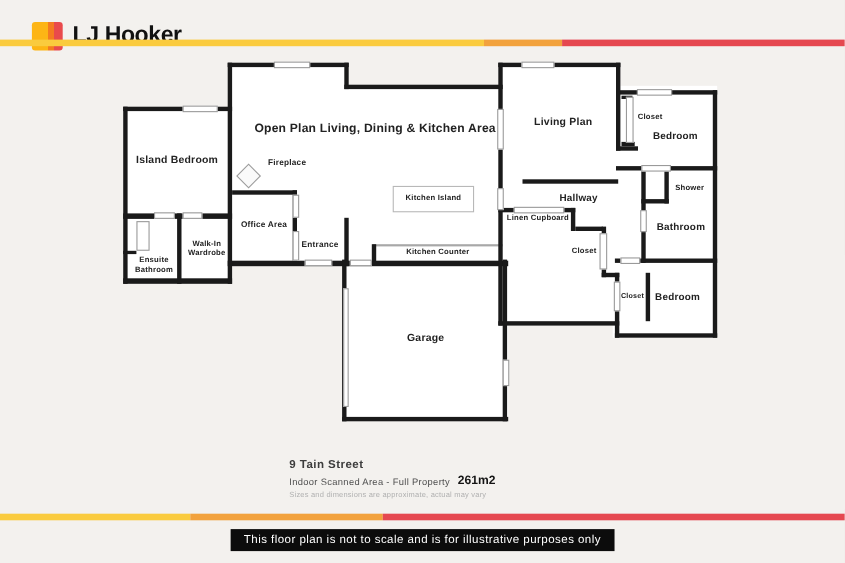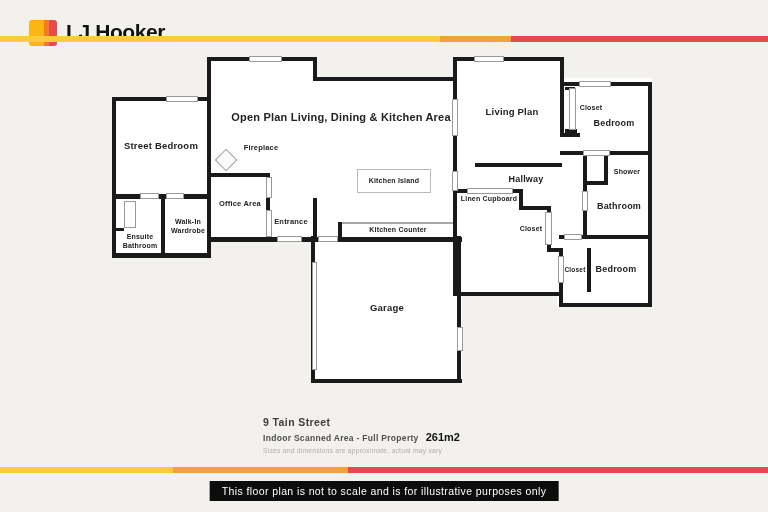--- a/index.html
+++ b/index.html
@@ -23,21 +23,21 @@
   .diamond{position:absolute;width:16px;height:16px;background:#fafafa;border:1.5px solid #9c9c9c;
        transform:rotate(45deg);box-sizing:border-box}
   
   .badge{position:absolute;left:263px;top:399px;width:245px;height:16px;background:#101010;border-radius:2px;
        display:flex;align-items:center;padding-left:5px;box-sizing:border-box}
   .m-icon{width:10px;height:9px;background:#f5f5f5;border-radius:2px;color:#111;font-size:7px;font-weight:700;
        line-height:9px;text-align:center;margin-right:6px}
   .badge-txt{color:#fff;font-size:8px;font-weight:700;letter-spacing:.2px}
   .addr{position:absolute;left:263px;top:416px;font-size:10.5px;font-weight:700;color:#3d3d3d;letter-spacing:.4px}
   .arealine{position:absolute;left:263px;top:431px;display:flex;align-items:flex-end}
-  .arealbl{font-size:8.5px;font-weight:700;color:#4f4f4f;letter-spacing:.3px}
+  .arealbl{font-size:8.5px;font-weight:400;color:#4f4f4f;letter-spacing:.3px}
   .areaval{font-size:11px;font-weight:700;color:#141414;margin-left:7px}
   .note{position:absolute;left:263px;top:447px;font-size:6.8px;color:#b0b0b0;letter-spacing:.2px}
   
   .footer-bar{position:absolute;top:481px;left:50%;transform:translateX(-50%);background:#0c0c0c;
        color:#fff;font-size:10.5px;font-weight:400;letter-spacing:.4px;height:20px;line-height:20px;
        padding:0 12px;white-space:nowrap}
 </style>
 </head>
 <body>
 
@@ -125,21 +125,21 @@
     <div class="g" style="left:579px;top:81px;width:32px;height:6px"></div>
     <div class="g" style="left:569px;top:88px;width:7px;height:42px"></div>
     <div class="g" style="left:582px;top:191px;width:6px;height:20px"></div>
     <div class="g" style="left:545px;top:212px;width:7px;height:33px"></div>
     <div class="g" style="left:558px;top:256px;width:6px;height:27px"></div>
     <div class="g" style="left:564px;top:234px;width:18px;height:6px"></div>
     <div class="g" style="left:583px;top:150px;width:27px;height:6px"></div>
     <div class="g" style="left:266px;top:177px;width:6px;height:21px"></div>
     <div class="g" style="left:266px;top:210px;width:6px;height:27px"></div>
 
-    <div class="lbl" style="left:161px;top:146px;font-size:9.5px">Street Bedroom</div>
+    <div class="lbl" style="left:161px;top:146px;font-size:9.5px">Island Bedroom</div>
     <div class="lbl" style="left:341px;top:118px;font-size:11px">Open Plan Living, Dining &amp; Kitchen Area</div>
     <div class="lbl" style="left:261px;top:148px;font-size:7.5px">Fireplace</div>
     <div class="lbl" style="left:240px;top:204px;font-size:7.5px">Office Area</div>
     <div class="lbl" style="left:291px;top:222px;font-size:7.5px">Entrance</div>
     <div class="lbl" style="left:394px;top:181px;font-size:7px">Kitchen Island</div>
     <div class="lbl" style="left:398px;top:230px;font-size:7px">Kitchen Counter</div>
     <div class="lbl" style="left:387px;top:308px;font-size:9.5px">Garage</div>
     <div class="lbl" style="left:512px;top:112px;font-size:9.5px">Living Plan</div>
     <div class="lbl" style="left:526px;top:180px;font-size:9px">Hallway</div>
     <div class="lbl" style="left:489px;top:199px;font-size:7px">Linen Cupboard</div>

